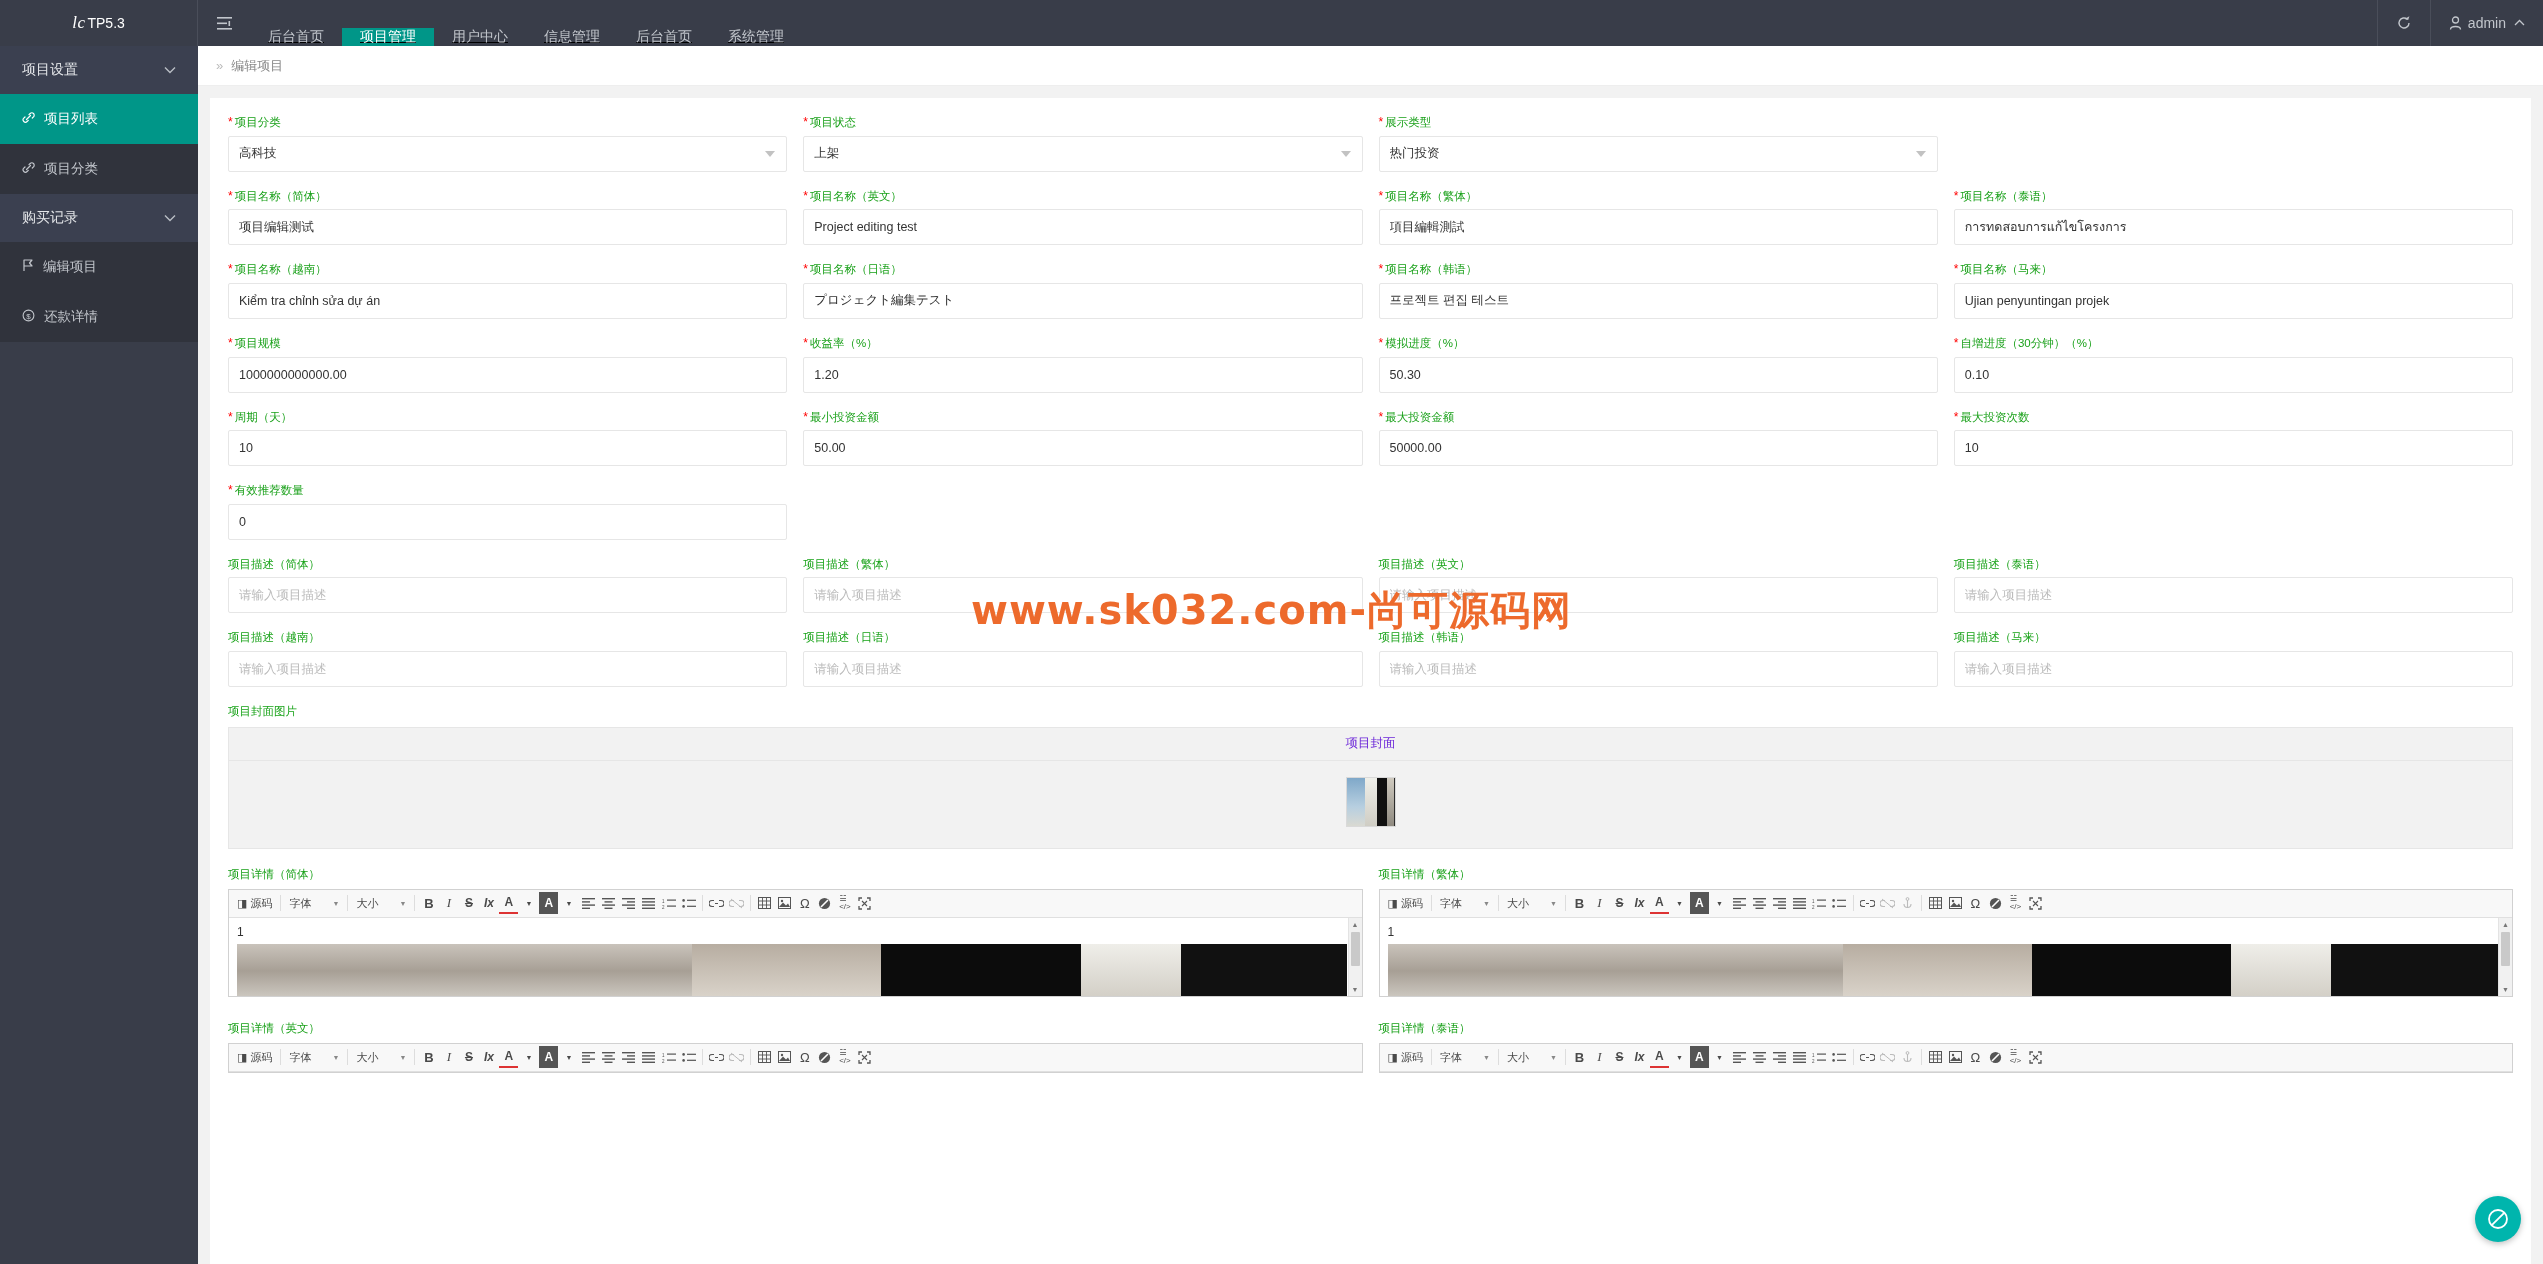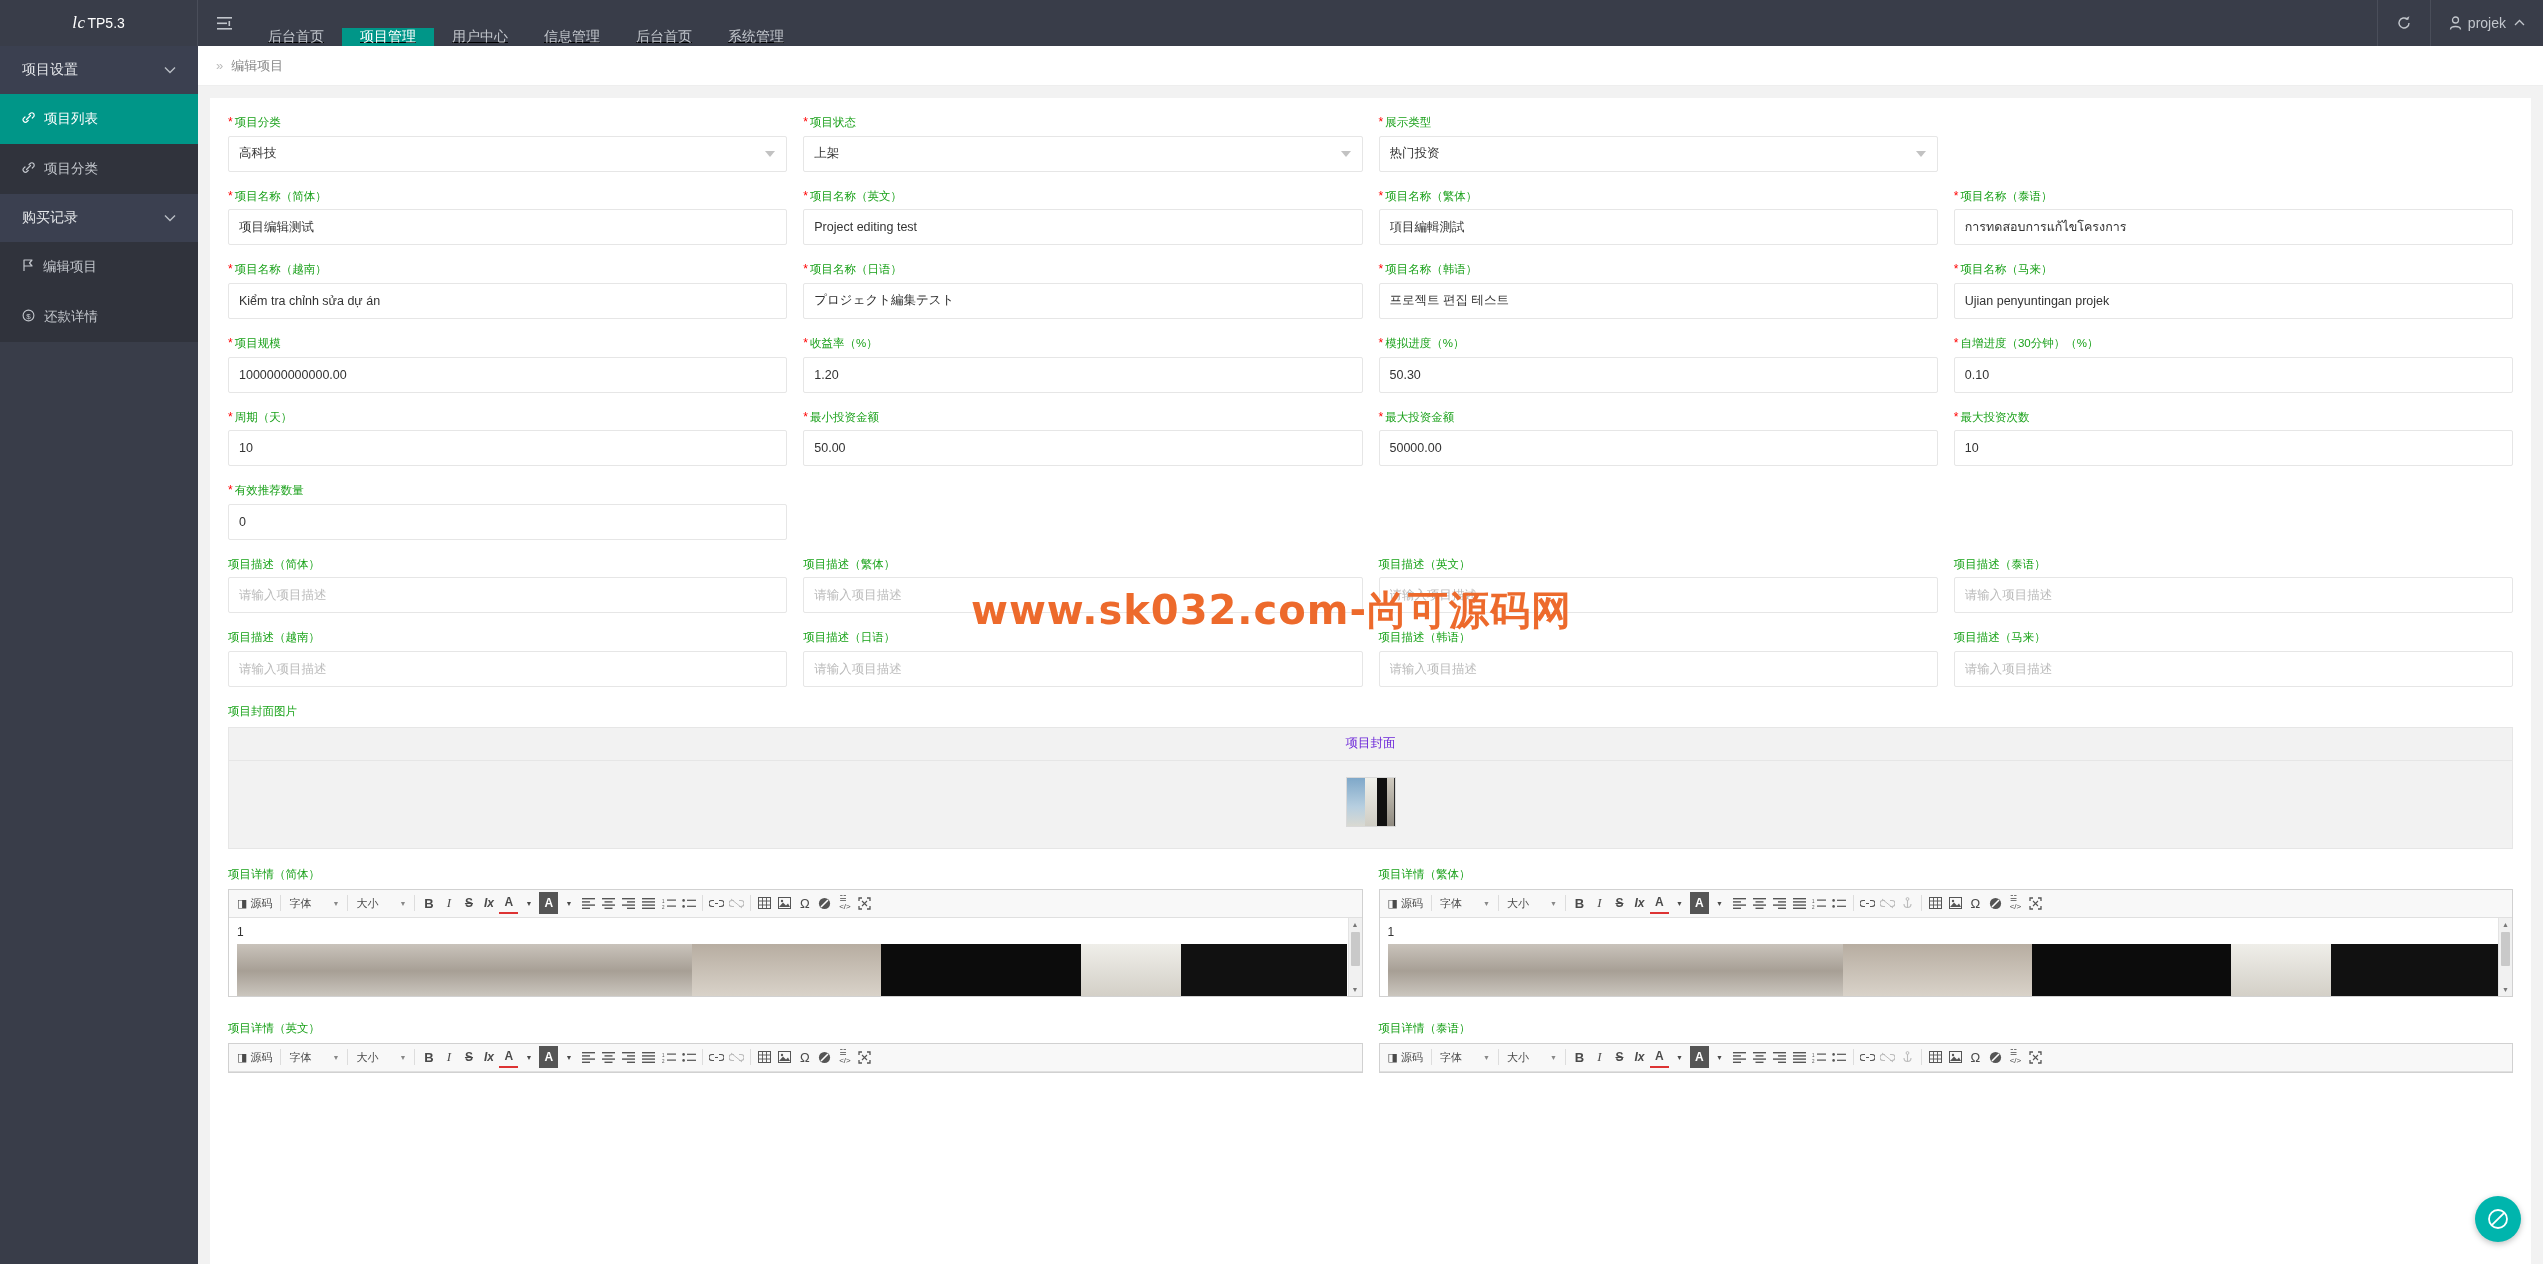--- a/index.html
+++ b/index.html
@@ -190,21 +190,21 @@
       <svg width="16" height="16" viewBox="0 0 16 16">
         <path d="M13 8 A5 5 0 1 1 11.3 4.2" fill="none" stroke="#c2c6cc" stroke-width="1.4"></path>
         <path d="M13.4 1.2 L12.2 5 L8.6 4.1 Z" fill="#c2c6cc"></path>
       </svg>
     </div>
     <div class="tb-btn">
       <svg class="usr" width="13" height="14" viewBox="0 0 13 14">
         <circle cx="6.5" cy="4" r="3" fill="none" stroke="#c2c6cc" stroke-width="1.3"></circle>
         <path d="M1.5 13.5 C1.5 9.5 11.5 9.5 11.5 13.5" fill="none" stroke="#c2c6cc" stroke-width="1.3"></path>
       </svg>
-      <span>projek</span>
+      <span>admin</span>
       <svg class="caret" width="11" height="8" viewBox="0 0 11 8">
         <path d="M1 6 L5.5 1.5 L10 6" fill="none" stroke="#c2c6cc" stroke-width="1.3"></path>
       </svg>
     </div>
   </div>
 </div>
 
 <div class="shell">
 
   <div class="sidebar">

